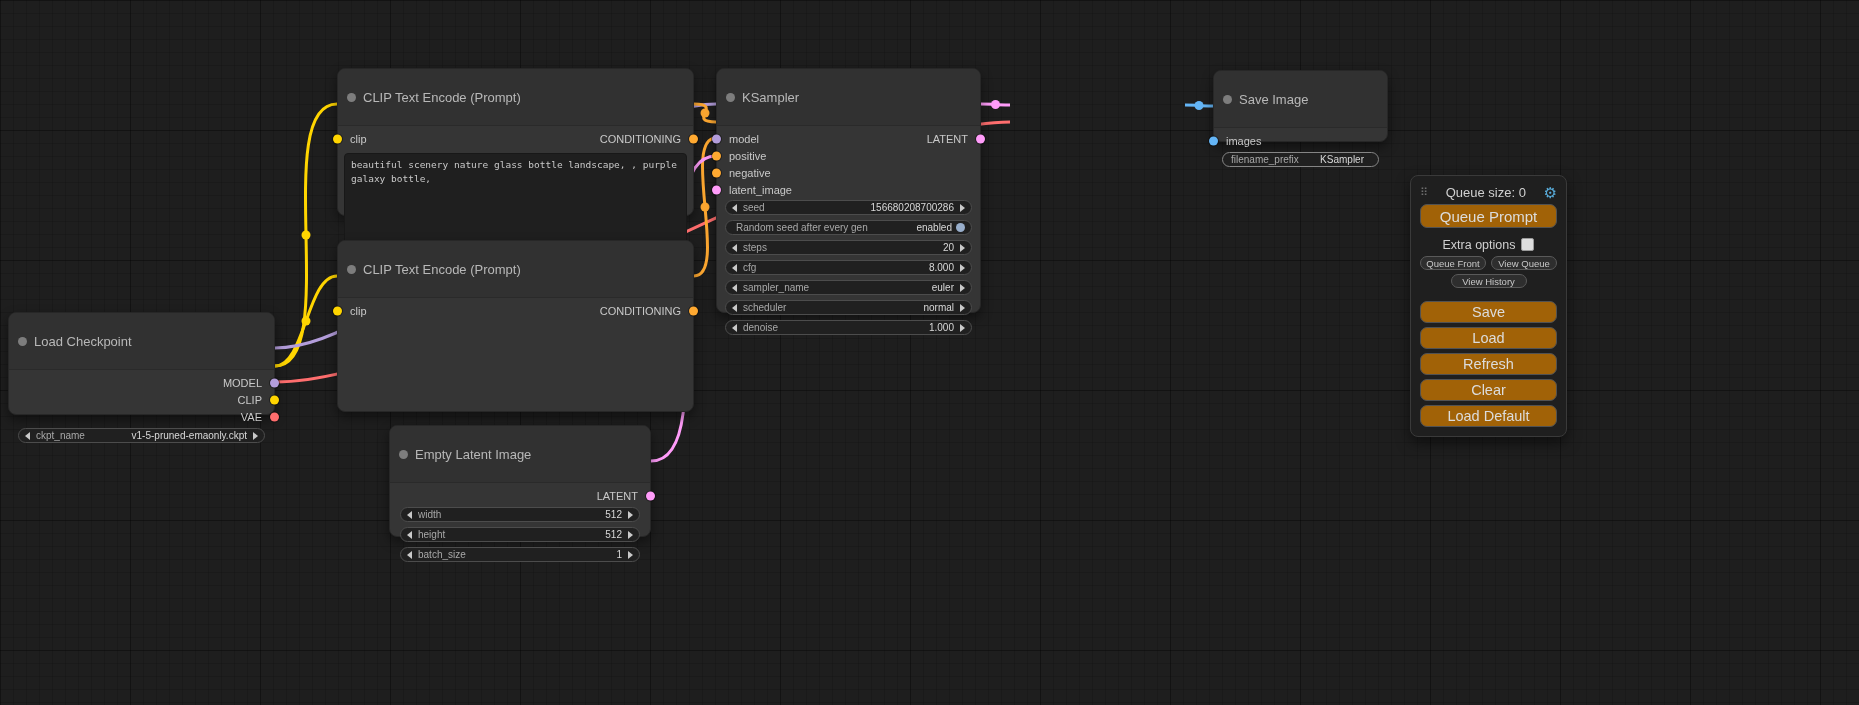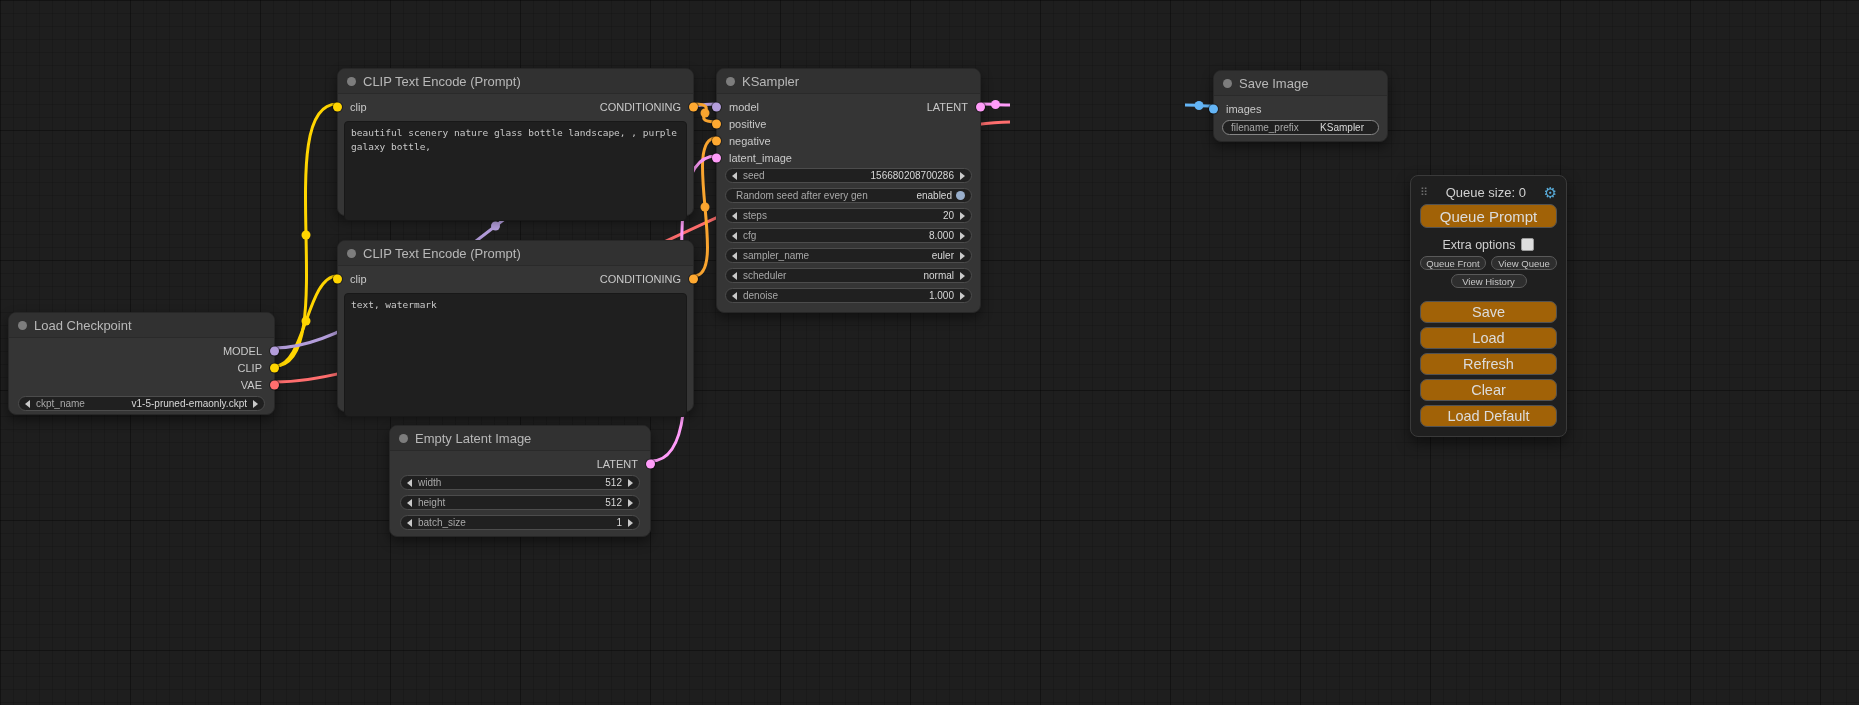--- a/index.html
+++ b/index.html
@@ -7,21 +7,21 @@
     background-color:#1e1e1e;
     background-image:
       linear-gradient(rgba(0,0,0,0.12) 1px, transparent 1px),
       linear-gradient(90deg, rgba(0,0,0,0.12) 1px, transparent 1px),
       linear-gradient(rgba(0,0,0,0.28) 1px, transparent 1px),
       linear-gradient(90deg, rgba(0,0,0,0.28) 1px, transparent 1px);
     background-size:13px 13px,13px 13px,130px 130px,130px 130px;}
   #wires{position:absolute;left:0;top:0;z-index:1;pointer-events:none;}
   .node{position:absolute;background:#353535;border:1px solid #272727;border-radius:8px;
     box-shadow:0 5px 12px rgba(0,0,0,.45);z-index:2;box-sizing:border-box;}
-  .node-title{height:24px;display:flex;align-items:center;gap:7px;padding:0 9px;background:#313131;
+  .node-title{height:24px;display:flex;align-items:center;gap:7px;padding:16px 9px;background:#313131;
     border-radius:7px 7px 0 0;border-bottom:1px solid #2a2a2a;font-size:13px;color:#b8b8b8;cursor:move;}
   .title-dot{width:9px;height:9px;border-radius:50%;background:#7d7d7d;flex:none;}
   .node-body{padding-top:4px;}
   .slot-row{position:relative;height:17px;display:flex;align-items:center;font-size:11px;color:#c9c9c9;padding:0 12px;}
   .slot-row.out{justify-content:flex-end;}
   .spacer{flex:1;}
   .dot{position:absolute;width:9px;height:9px;border-radius:50%;top:50%;transform:translateY(-50%);
     box-shadow:0 0 0 1px rgba(0,0,0,.4);cursor:crosshair;}
   .dot.in{left:-5px;} .dot.out{right:-5px;}
   .prompt-text{margin:6px;background:#1f1f1f;border:1px solid #181818;border-radius:4px;color:#c9c9c9;
@@ -134,21 +134,20 @@
       <span>CLIP Text Encode (Prompt)</span>
     </div>
     <div class="node-body">
       <div class="slot-row">
         <span class="dot in" style="background: rgb(255, 213, 0);"></span>
         <span class="slot-label">clip</span>
         <span class="spacer"></span>
         <span class="slot-label">CONDITIONING</span>
         <span class="dot out" style="background: rgb(255, 169, 49);"></span>
       </div>
-      <div class="prompt-text" style="height:114px">text, watermark</div>
     </div>
   </div>
 
   <div class="node" style="left:389px;top:425px;width:262px;height:112px">
     <div class="node-title">
       <span class="title-dot" style="background: rgb(125, 125, 125);"></span>
       <span>Empty Latent Image</span>
     </div>
     <div class="node-body">
       <div class="slot-row out">

